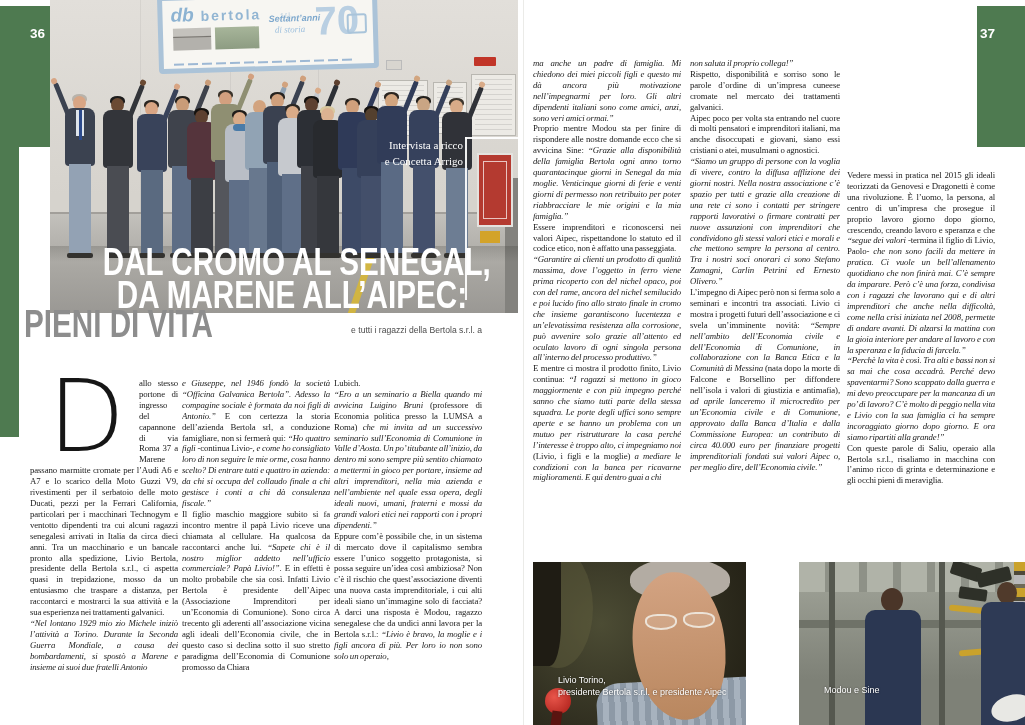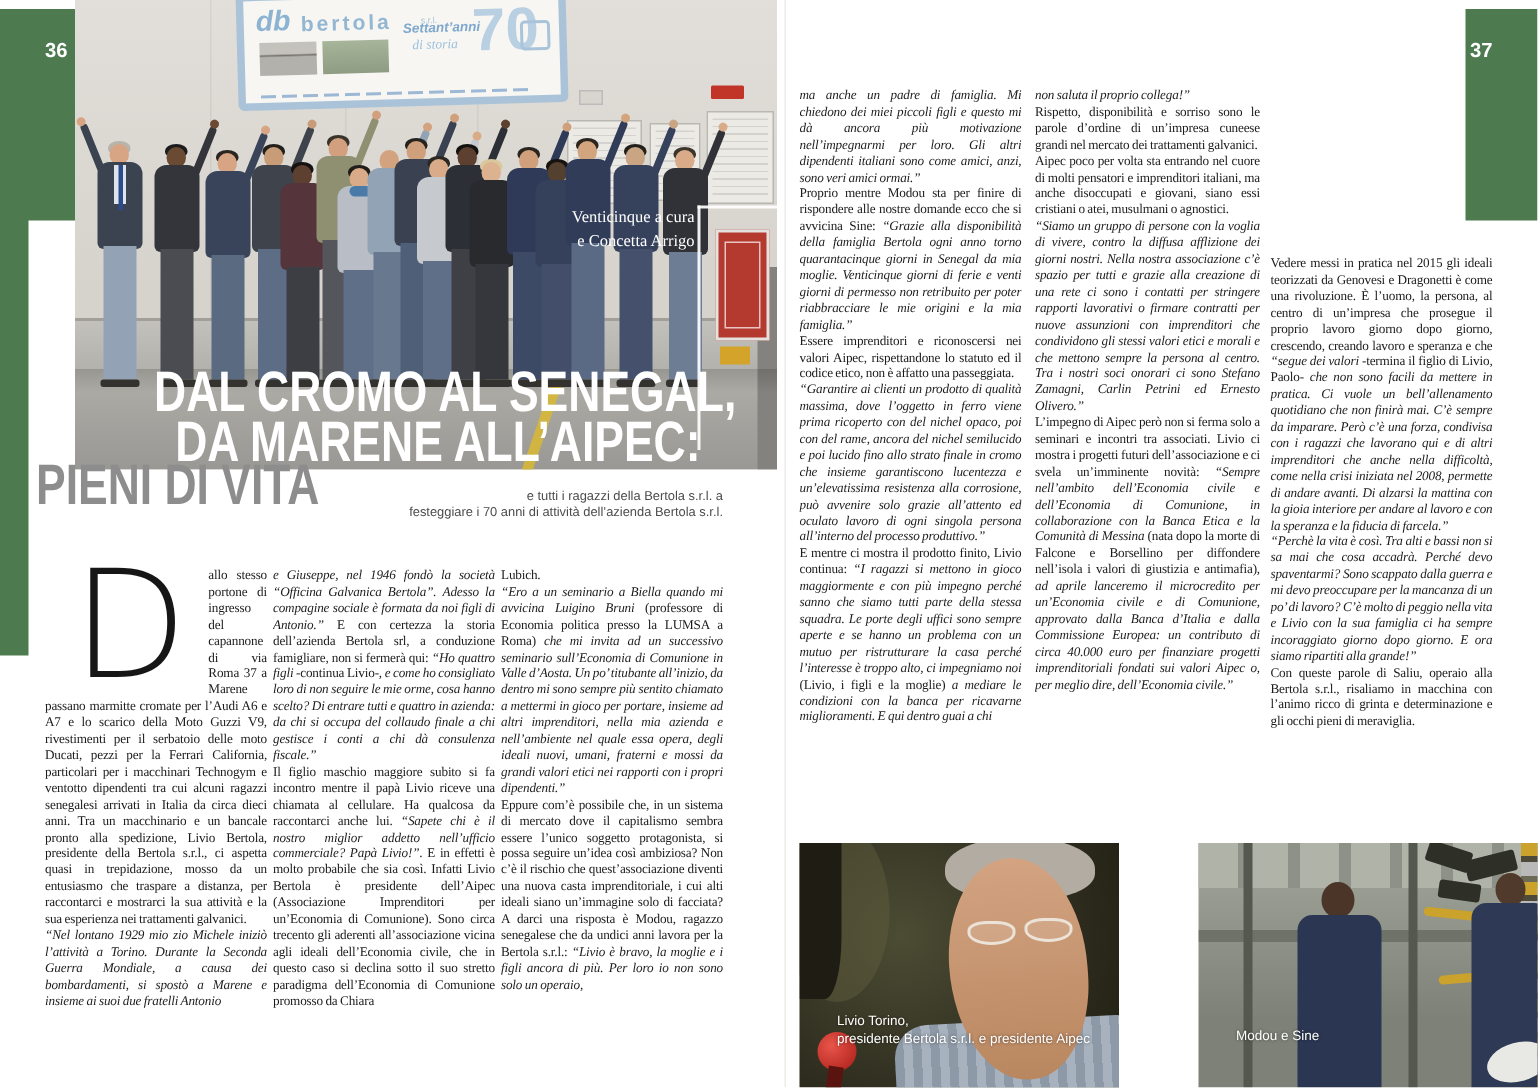--- a/index.html
+++ b/index.html
@@ -356,27 +356,26 @@
   <div class="white-frame-h"></div>
 </div>
 
 <div class="abs" id="headline-upper">
   <div class="hl">DAL CROMO AL SENEGAL,</div>
   <div class="hl">DA MARENE ALL’AIPEC:</div>
 </div>
 <div class="abs" id="headline-line3">PIENI DI VITA</div>
 
 <div class="abs" id="interview-credit">
-  <div>Venticinque a cura</div>
+  <div>Intervista a ricco</div>
   <div>e Concetta Arrigo</div>
 </div>
 
 <div class="abs" id="family-caption">
   <div>e tutti i ragazzi della Bertola s.r.l. a</div>
-  <div>festeggiare i 70 anni di attività dell’azienda Bertola s.r.l.</div>
 </div>
 
 <div class="col" id="col-l1">
   <span class="dropcap">D</span>
 <p><span>allo stesso portone di ingresso del capannone di via Roma 37 a Marene passano marmitte cromate per l’Audi A6 e A7 e lo scarico della Moto Guzzi V9, rivestimenti per il serbatoio delle moto Ducati, pezzi per la Ferrari California, particolari per i macchinari Technogym e ventotto dipendenti tra cui alcuni ragazzi senegalesi arrivati in Italia da circa dieci anni. Tra un macchinario e un bancale pronto alla spedizione, Livio Bertola, presidente della Bertola s.r.l., ci aspetta quasi in trepidazione, mosso da un entusiasmo che traspare a distanza, per raccontarci e mostrarci la sua attività e la sua esperienza nei trattamenti galvanici.</span></p>
     <p><span class="it">“Nel lontano 1929 mio zio Michele iniziò l’attività a Torino. Durante la Seconda Guerra Mondiale, a causa dei bombardamenti, si spostò a Marene e insieme ai suoi due fratelli Antonio</span></p>
   </div>
 <div class="col" id="col-l2">
     <p><span class="it">e Giuseppe, nel 1946 fondò la società “Officina Galvanica Bertola”. Adesso la compagine sociale è formata da noi figli di Antonio.” </span><span>E con certezza la storia dell’azienda Bertola srl, a conduzione famigliare, non si fermerà qui: </span><span class="it">“Ho quattro figli </span><span>-continua Livio-</span><span class="it">, e come ho consigliato loro di non seguire le mie orme, cosa hanno scelto? Di entrare tutti e quattro in azienda: da chi si occupa del collaudo finale a chi gestisce i conti a chi dà consulenza fiscale.”</span></p>
     <p><span>Il figlio maschio maggiore subito si fa incontro mentre il papà Livio riceve una chiamata al cellulare. Ha qualcosa da raccontarci anche lui. </span><span class="it">“Sapete chi è il nostro miglior addetto nell’ufficio commerciale? Papà Livio!”</span><span>. E in effetti è molto probabile che sia così. Infatti Livio Bertola è presidente dell’Aipec (Associazione Imprenditori per un’Economia di Comunione). Sono circa trecento gli aderenti all’associazione vicina agli ideali dell’Economia civile, che in questo caso si declina sotto il suo stretto paradigma dell’Economia di Comunione promosso da Chiara</span></p>
@@ -394,21 +393,21 @@
 
 <div class="col" id="col-r1">
     <p><span class="it">ma anche un padre di famiglia. Mi chiedono dei miei piccoli figli e questo mi dà ancora più motivazione nell’impegnarmi per loro. Gli altri dipendenti italiani sono come amici, anzi, sono veri amici ormai.”</span></p>
     <p><span>Proprio mentre Modou sta per finire di rispondere alle nostre domande ecco che si avvicina Sine: </span><span class="it">“Grazie alla disponibilità della famiglia Bertola ogni anno torno quarantacinque giorni in Senegal da mia moglie. Venticinque giorni di ferie e venti giorni di permesso non retribuito per poter riabbracciare le mie origini e la mia famiglia.”</span></p>
     <p><span>Essere imprenditori e riconoscersi nei valori Aipec, rispettandone lo statuto ed il codice etico, non è affatto una passeggiata.</span></p>
     <p><span class="it">“Garantire ai clienti un prodotto di qualità massima, dove l’oggetto in ferro viene prima ricoperto con del nichel opaco, poi con del rame, ancora del nichel semilucido e poi lucido fino allo strato finale in cromo che insieme garantiscono lucentezza e un’elevatissima resistenza alla corrosione, può avvenire solo grazie all’attento ed oculato lavoro di ogni singola persona all’interno del processo produttivo.”</span></p>
     <p><span>E mentre ci mostra il prodotto finito, Livio continua: </span><span class="it">“I ragazzi si mettono in gioco maggiormente e con più impegno perché sanno che siamo tutti parte della stessa squadra. Le porte degli uffici sono sempre aperte e se hanno un problema con un mutuo per ristrutturare la casa perché l’interesse è troppo alto, ci impegniamo noi </span><span>(Livio, i figli e la moglie) </span><span class="it">a mediare le condizioni con la banca per ricavarne miglioramenti. E qui dentro guai a chi</span></p>
   </div>
 <div class="col" id="col-r2">
     <p><span class="it">non saluta il proprio collega!”</span></p>
-    <p><span>Rispetto, disponibilità e sorriso sono le parole d’ordine di un’impresa cuneese grandi nel mercato dei trattamenti galvanici.</span></p>
+    <p><span>Rispetto, disponibilità e sorriso sono le parole d’ordine di un’impresa cuneese cromate nel mercato dei trattamenti galvanici.</span></p>
     <p><span>Aipec poco per volta sta entrando nel cuore di molti pensatori e imprenditori italiani, ma anche disoccupati e giovani, siano essi cristiani o atei, musulmani o agnostici.</span></p>
     <p><span class="it">“Siamo un gruppo di persone con la voglia di vivere, contro la diffusa afflizione dei giorni nostri. Nella nostra associazione c’è spazio per tutti e grazie alla creazione di una rete ci sono i contatti per stringere rapporti lavorativi o firmare contratti per nuove assunzioni con imprenditori che condividono gli stessi valori etici e morali e che mettono sempre la persona al centro. Tra i nostri soci onorari ci sono Stefano Zamagni, Carlin Petrini ed Ernesto Olivero.”</span></p>
     <p><span>L’impegno di Aipec però non si ferma solo a seminari e incontri tra associati. Livio ci mostra i progetti futuri dell’associazione e ci svela un’imminente novità: </span><span class="it">“Sempre nell’ambito dell’Economia civile e dell’Economia di Comunione, in collaborazione con la Banca Etica e la Comunità di Messina </span><span>(nata dopo la morte di Falcone e Borsellino per diffondere nell’isola i valori di giustizia e antimafia)</span><span class="it">, ad aprile lanceremo il microcredito per un’Economia civile e di Comunione, approvato dalla Banca d’Italia e dalla Commissione Europea: un contributo di circa 40.000 euro per finanziare progetti imprenditoriali fondati sui valori Aipec o, per meglio dire, dell’Economia civile.”</span></p>
   </div>
 <div class="col" id="col-r3">
     <p><span>Vedere messi in pratica nel 2015 gli ideali teorizzati da Genovesi e Dragonetti è come una rivoluzione. È l’uomo, la persona, al centro di un’impresa che prosegue il proprio lavoro giorno dopo giorno, crescendo, creando lavoro e speranza e che </span><span class="it">“segue dei valori </span><span>-termina il figlio di Livio, Paolo- </span><span class="it">che non sono facili da mettere in pratica. Ci vuole un bell’allenamento quotidiano che non finirà mai. C’è sempre da imparare. Però c’è una forza, condivisa con i ragazzi che lavorano qui e di altri imprenditori che anche nella difficoltà, come nella crisi iniziata nel 2008, permette di andare avanti. Di alzarsi la mattina con la gioia interiore per andare al lavoro e con la speranza e la fiducia di farcela.”</span></p>
     <p><span class="it">“Perchè la vita è così. Tra alti e bassi non si sa mai che cosa accadrà. Perché devo spaventarmi? Sono scappato dalla guerra e mi devo preoccupare per la mancanza di un po’ di lavoro? C’è molto di peggio nella vita e Livio con la sua famiglia ci ha sempre incoraggiato giorno dopo giorno. E ora siamo ripartiti alla grande!”</span></p>
     <p><span>Con queste parole di Saliu, operaio alla Bertola s.r.l., risaliamo in macchina con l’animo ricco di grinta e determinazione e gli occhi pieni di meraviglia.</span></p>
   </div>
 

